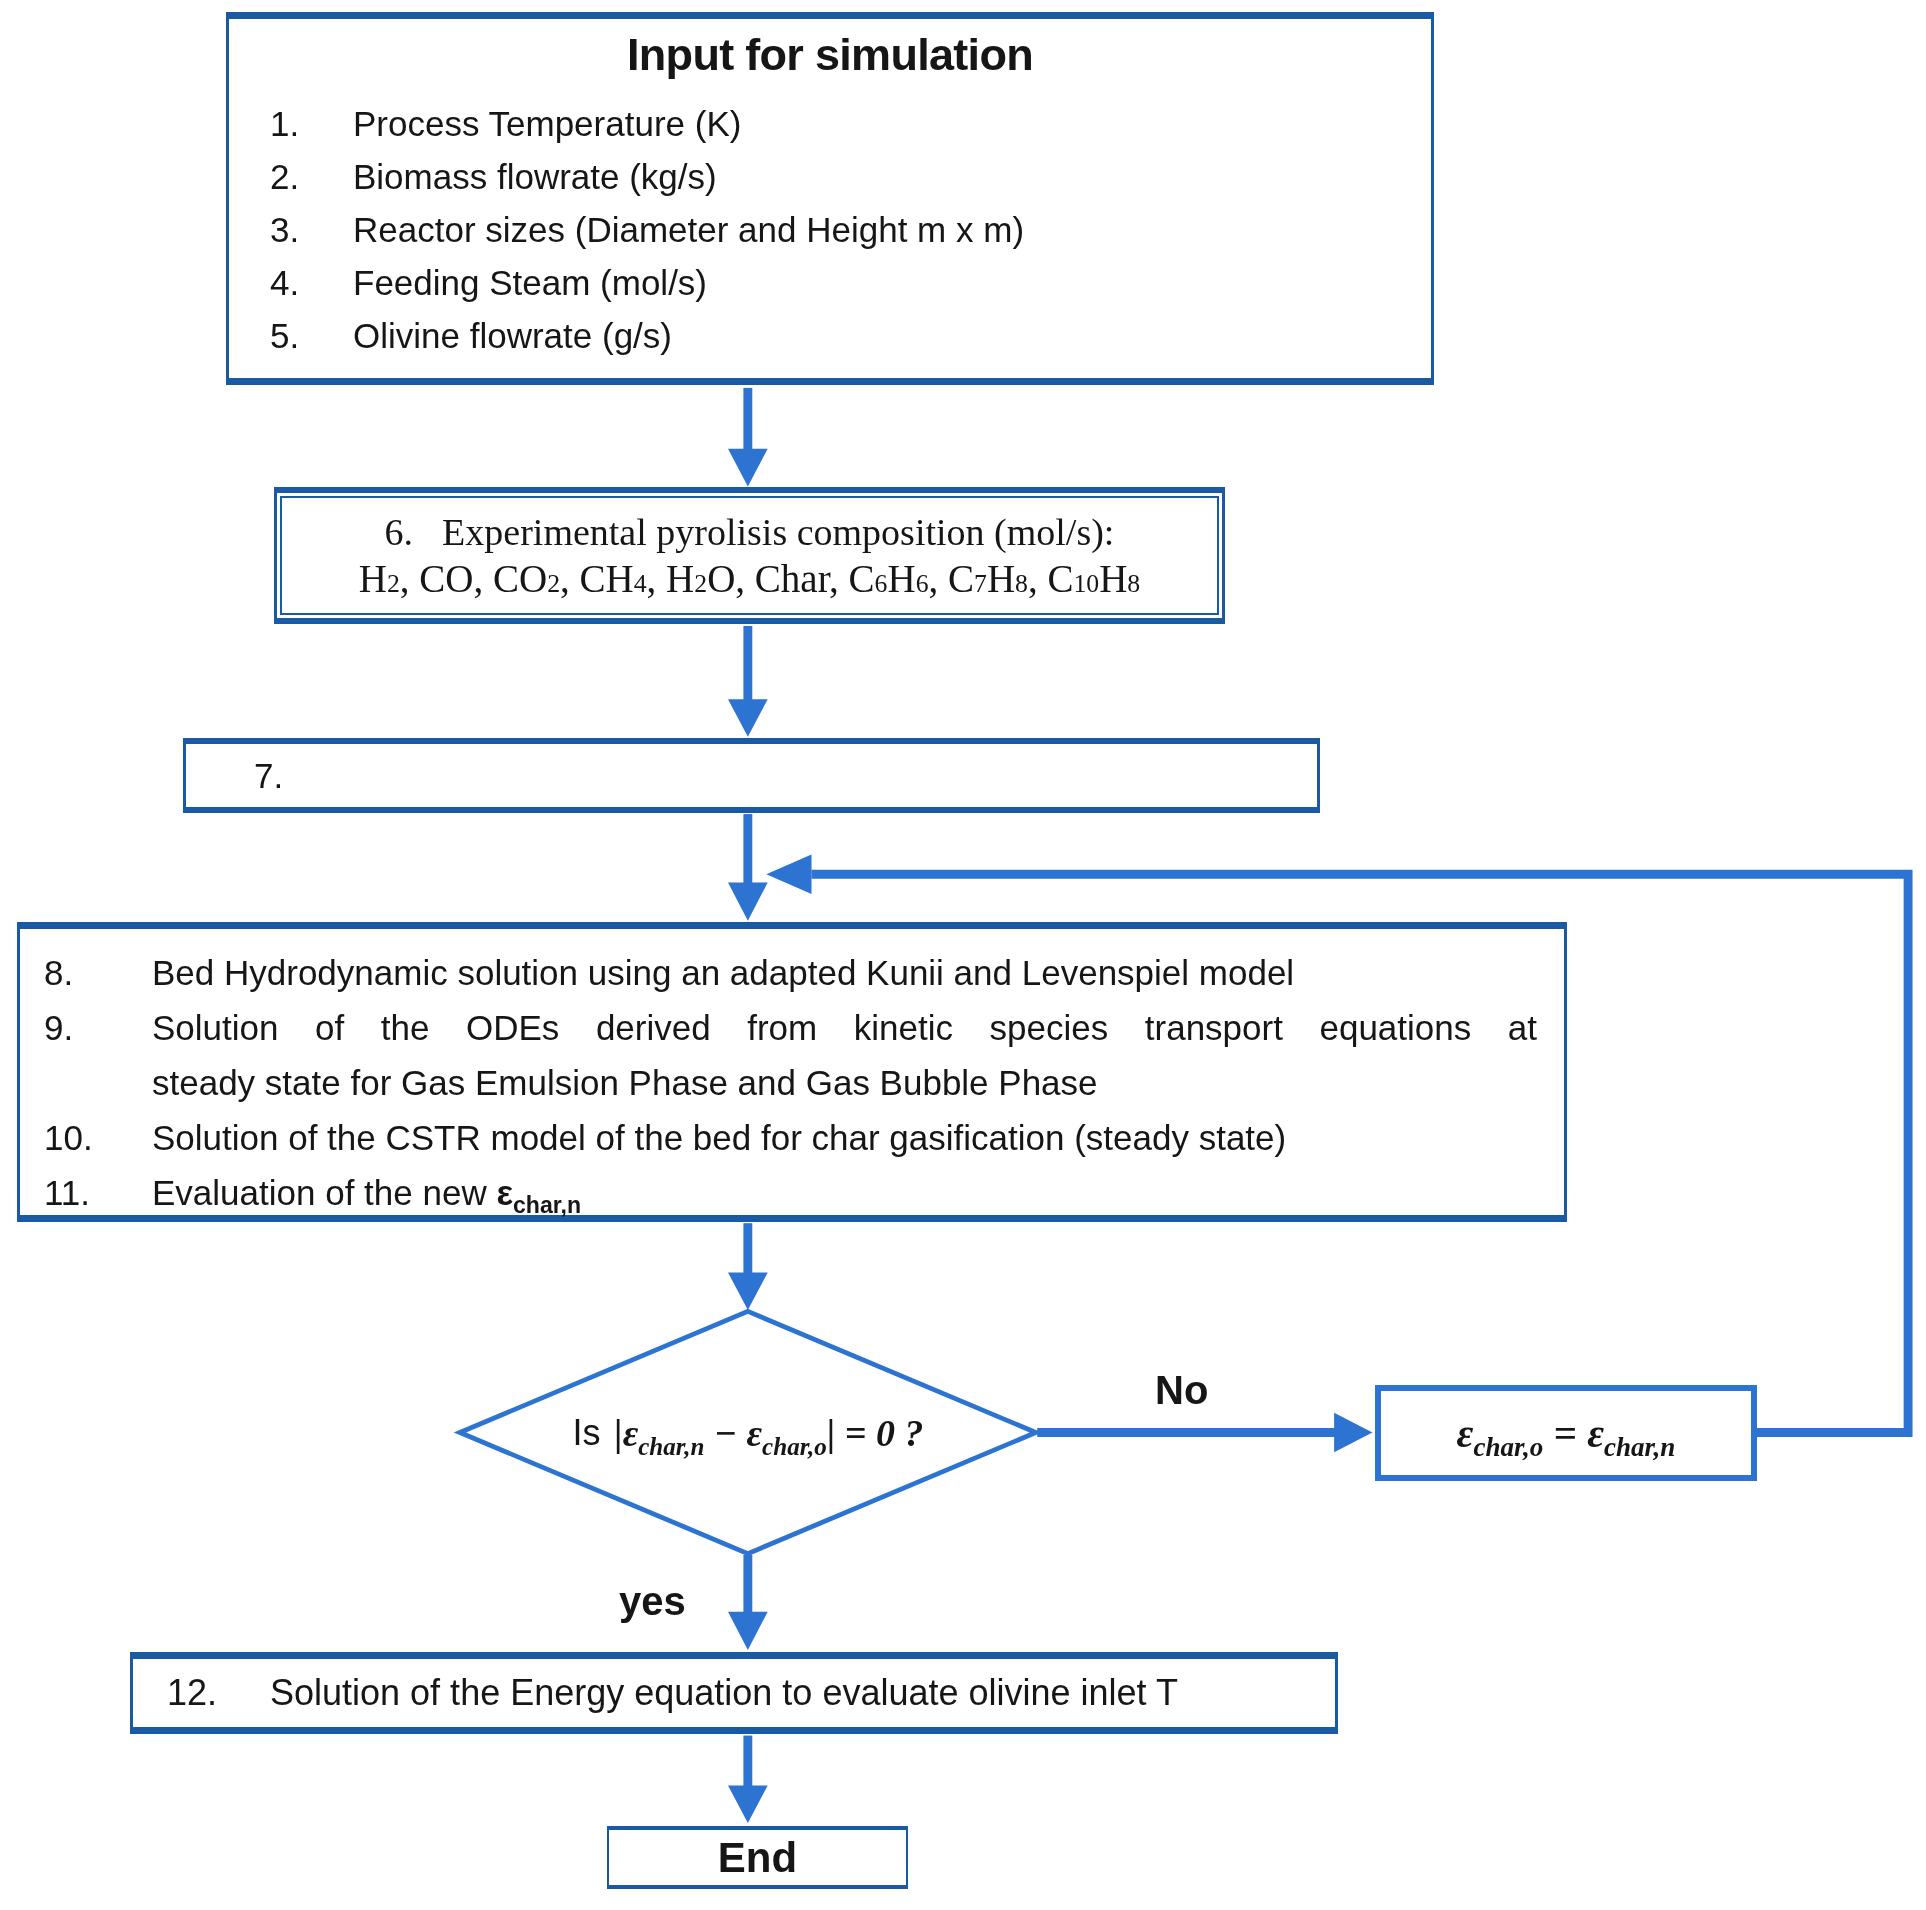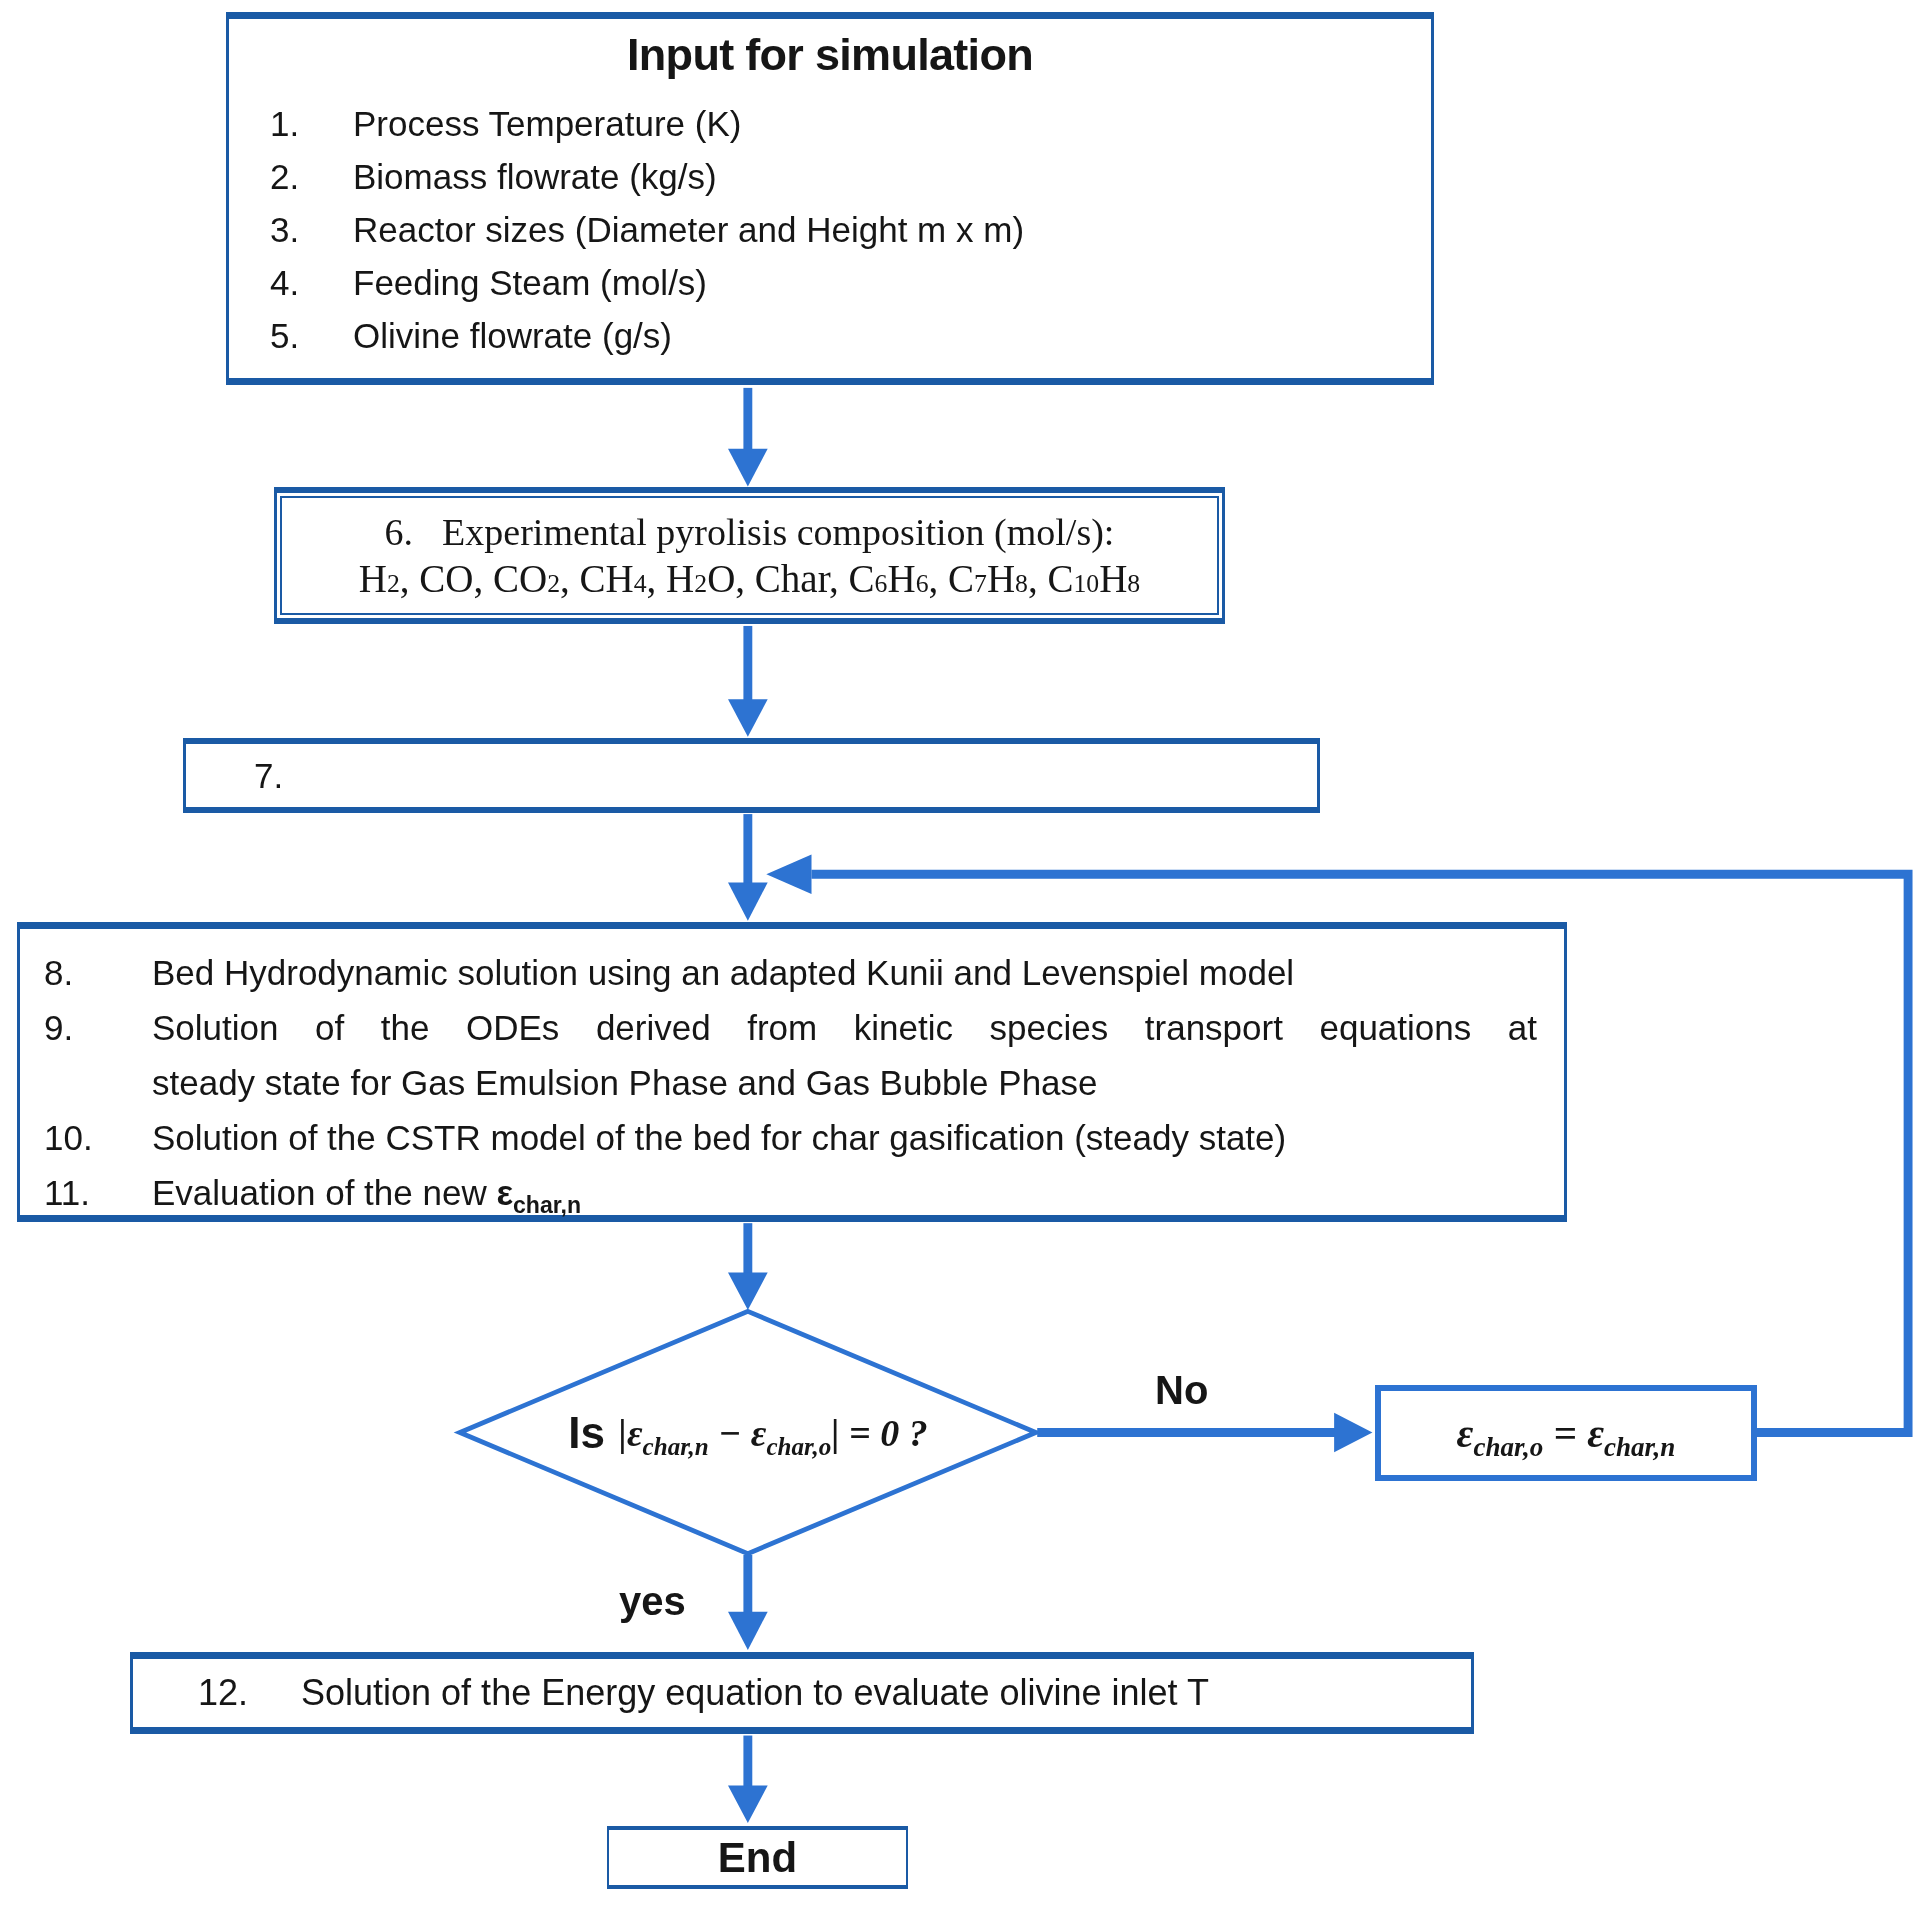--- a/index.html
+++ b/index.html
@@ -47,40 +47,40 @@
   
   .box-solver{left:17px;top:922px;width:1550px;height:300px;border-width:7.5px 3.4px;
     padding:16.4px 27px 0 24px;}
   .sli{display:flex;font-size:35px;line-height:55px;}
   .sli .num{width:108px;flex:none;}
   .sli .txt{flex:1;}
   .force-justify{text-align:justify;margin-bottom:-55px;}
   .force-justify::after{content:"";display:inline-block;width:100%;}
 
   
-  .box-energy{left:130px;top:1652px;width:1344px;height:82px;border-width:7.5px 3.4px;
-    display:flex;align-items:center;font-size:36px;padding-left:65px;}
+  .box-energy{left:130px;top:1652px;width:1208px;height:82px;border-width:7.5px 3.4px;
+    display:flex;align-items:center;font-size:36px;padding-left:34px;}
   .box-energy .num{width:103px;flex:none;}
 
   
   .box-end{left:607px;top:1826px;width:301px;height:63px;border-width:4.1px 2.7px;
     display:flex;align-items:center;justify-content:center;font-size:42px;font-weight:bold;}
 
   
   .box-assign{left:1375px;top:1385px;width:382px;height:96px;
     border:6.8px solid var(--arrow,#2d73d2);
     display:flex;align-items:center;justify-content:center;}
 
   .math{font-family:"Liberation Serif",serif;font-style:italic;font-weight:bold;font-size:41px;}
   .math sub{font-weight:bold;}
 
   
   .decision-label{position:absolute;z-index:3;left:460px;top:1312px;width:576px;height:242px;
     display:flex;align-items:center;justify-content:center;gap:13.7px;}
-  .decision-label .is{font-weight:bold;font-size:44px;}
+  .decision-label .is{font-weight:normal;font-size:36px;}
   .decision-label .math{font-size:38px;}
 
   .lbl{position:absolute;z-index:3;font-weight:bold;font-size:40px;}
   .lbl-no{left:1155px;top:1368px;}
   .lbl-yes{left:619px;top:1579px;}
 </style>
 </head>
 <body>
 
 <div class="canvas">

